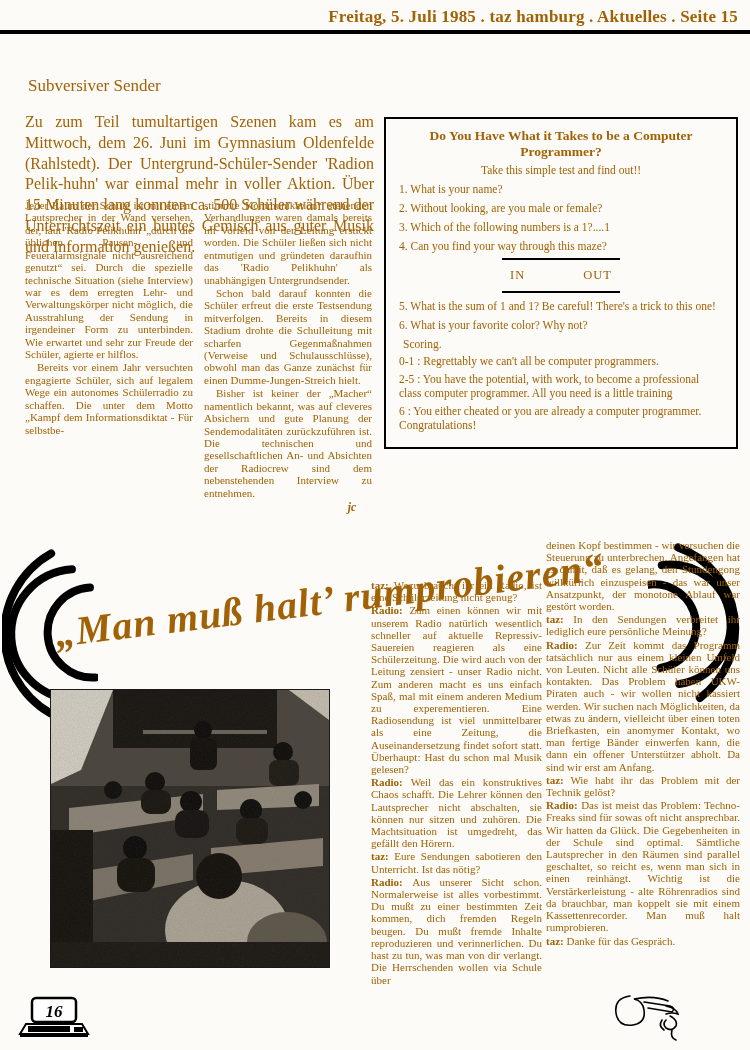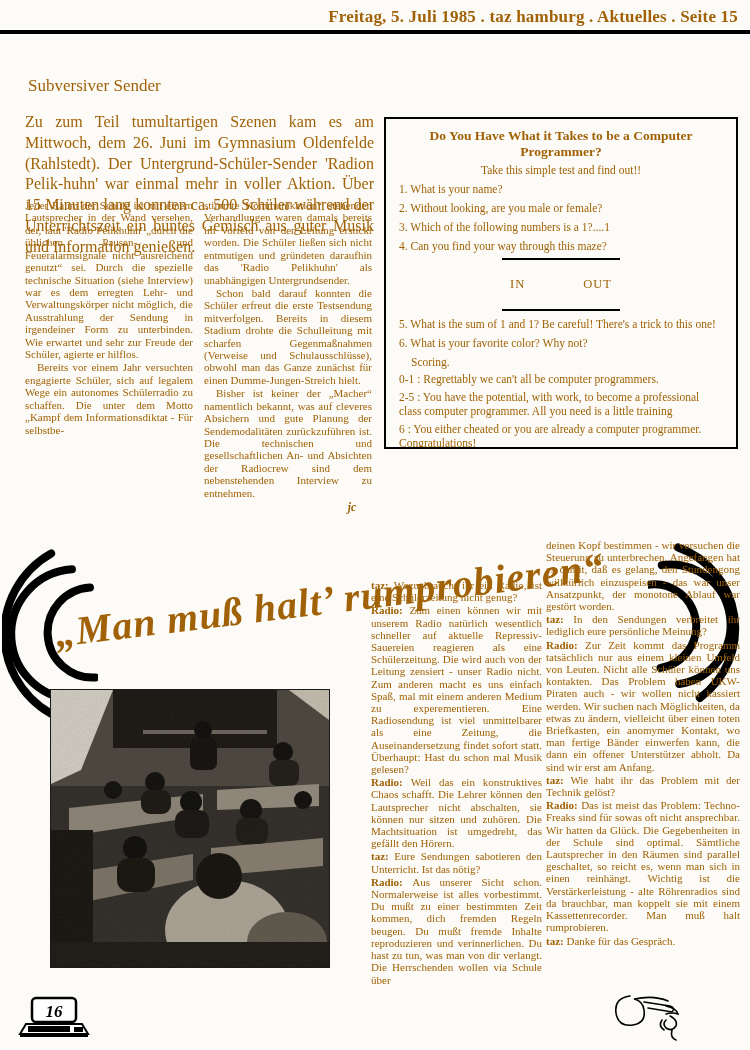--- a/index.html
+++ b/index.html
@@ -24,23 +24,23 @@
   .byline{text-align:right;font-style:italic;font-weight:bold;font-size:11.5px;padding-right:16px;margin-top:2px;}
 
   .testbox{position:absolute;left:384px;top:117px;width:354px;height:332px;border:2px solid #000;
            box-sizing:border-box;padding:9px 13px;font-size:11.5px;line-height:1.22;overflow:hidden;
            background:#fcfbf7;}
   .tb-title{text-align:center;font-weight:bold;font-size:13.5px;line-height:1.15;margin:0 0 4px 0;}
   .tb-sub{text-align:center;margin:0 0 5px 0;}
   .tb-questions p{margin:0 0 5px 0;padding-left:15px;text-indent:-15px;}
   .maze{text-align:center;margin:1px 0 6px 0;}
   .maze-inner{display:inline-block;border-top:2px solid #000;border-bottom:2px solid #000;
-              padding:17px 8px;font-size:12.5px;letter-spacing:1px;}
+              padding:8px 8px;font-size:12.5px;letter-spacing:1px;}
   .maze-gap{display:inline-block;width:58px;}
-  .tb-scoring-title{margin:2px 0 3px 12px;}
+  .tb-scoring-title{margin:2px 0 3px 4px;}
   .tb-scoring p{margin:0 0 4px 0;}
 
   .headline{position:absolute;left:55px;top:610px;transform:rotate(-7deg);transform-origin:left center;
             font-size:40px;font-weight:bold;font-style:italic;letter-spacing:1px;white-space:nowrap;}
   .waves{position:absolute;}
   #waves-left{left:2px;top:548px;}
   #waves-right{left:648px;top:540px;}
 
   .photo-frame{position:absolute;left:50px;top:689px;width:278px;height:277px;border:1px solid #1a1a1a;
                background:#222;}

